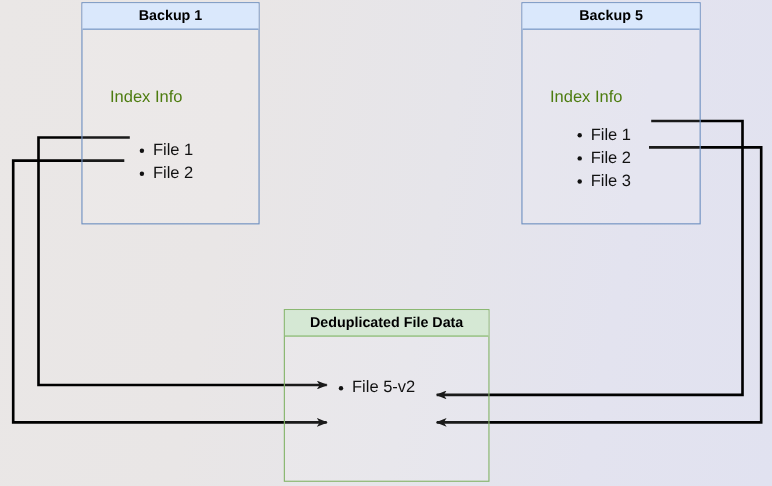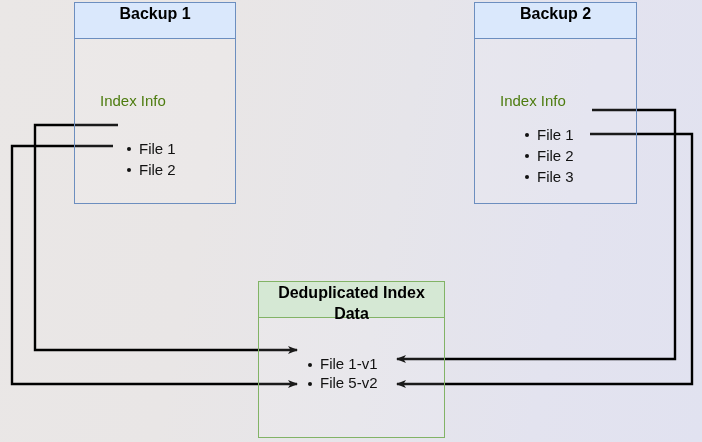--- a/index.html
+++ b/index.html
@@ -27,24 +27,24 @@
     pointer-events: none;
   }
   .node {
     position: absolute;
     box-sizing: border-box;
     border: 1px solid #6c8ebf;
     background: rgba(255,255,255,0.10);
   }
   .node .title-bar {
     box-sizing: border-box;
-    height: 36px;
+    height: 24px;
     line-height: 21px;
     text-align: center;
-    font-size: 16px;
+    font-size: 13px;
     font-weight: bold;
     color: #000;
     background: #dae8fc;
     border-bottom: 1px solid #6c8ebf;
   }
   .node .body {
     position: relative;
     height: calc(100% - 22px);
   }
   .node .subtitle {
@@ -124,34 +124,33 @@
     <div class="body">
       <div class="subtitle">Index Info</div>
       <ul class="filelist">
         <li>File 1</li>
         <li>File 2</li>
       </ul>
     </div>
   </div>
 
   <div class="node" id="backup2">
-    <div class="title-bar">Backup 2</div>
+    <div class="title-bar">Backup 5</div>
     <div class="body">
       <div class="subtitle">Index Info</div>
       <ul class="filelist">
         <li>File 1</li>
         <li>File 2</li>
         <li>File 3</li>
       </ul>
     </div>
   </div>
 
   <div class="node" id="dedup">
-    <div class="title-bar">Deduplicated Index Data</div>
+    <div class="title-bar">Deduplicated File Data</div>
     <div class="body">
       <ul class="filelist">
-        <li>File 1-v1</li>
         <li>File 5-v2</li>
       </ul>
     </div>
   </div>
 
 </div>
 
 </body></html>

